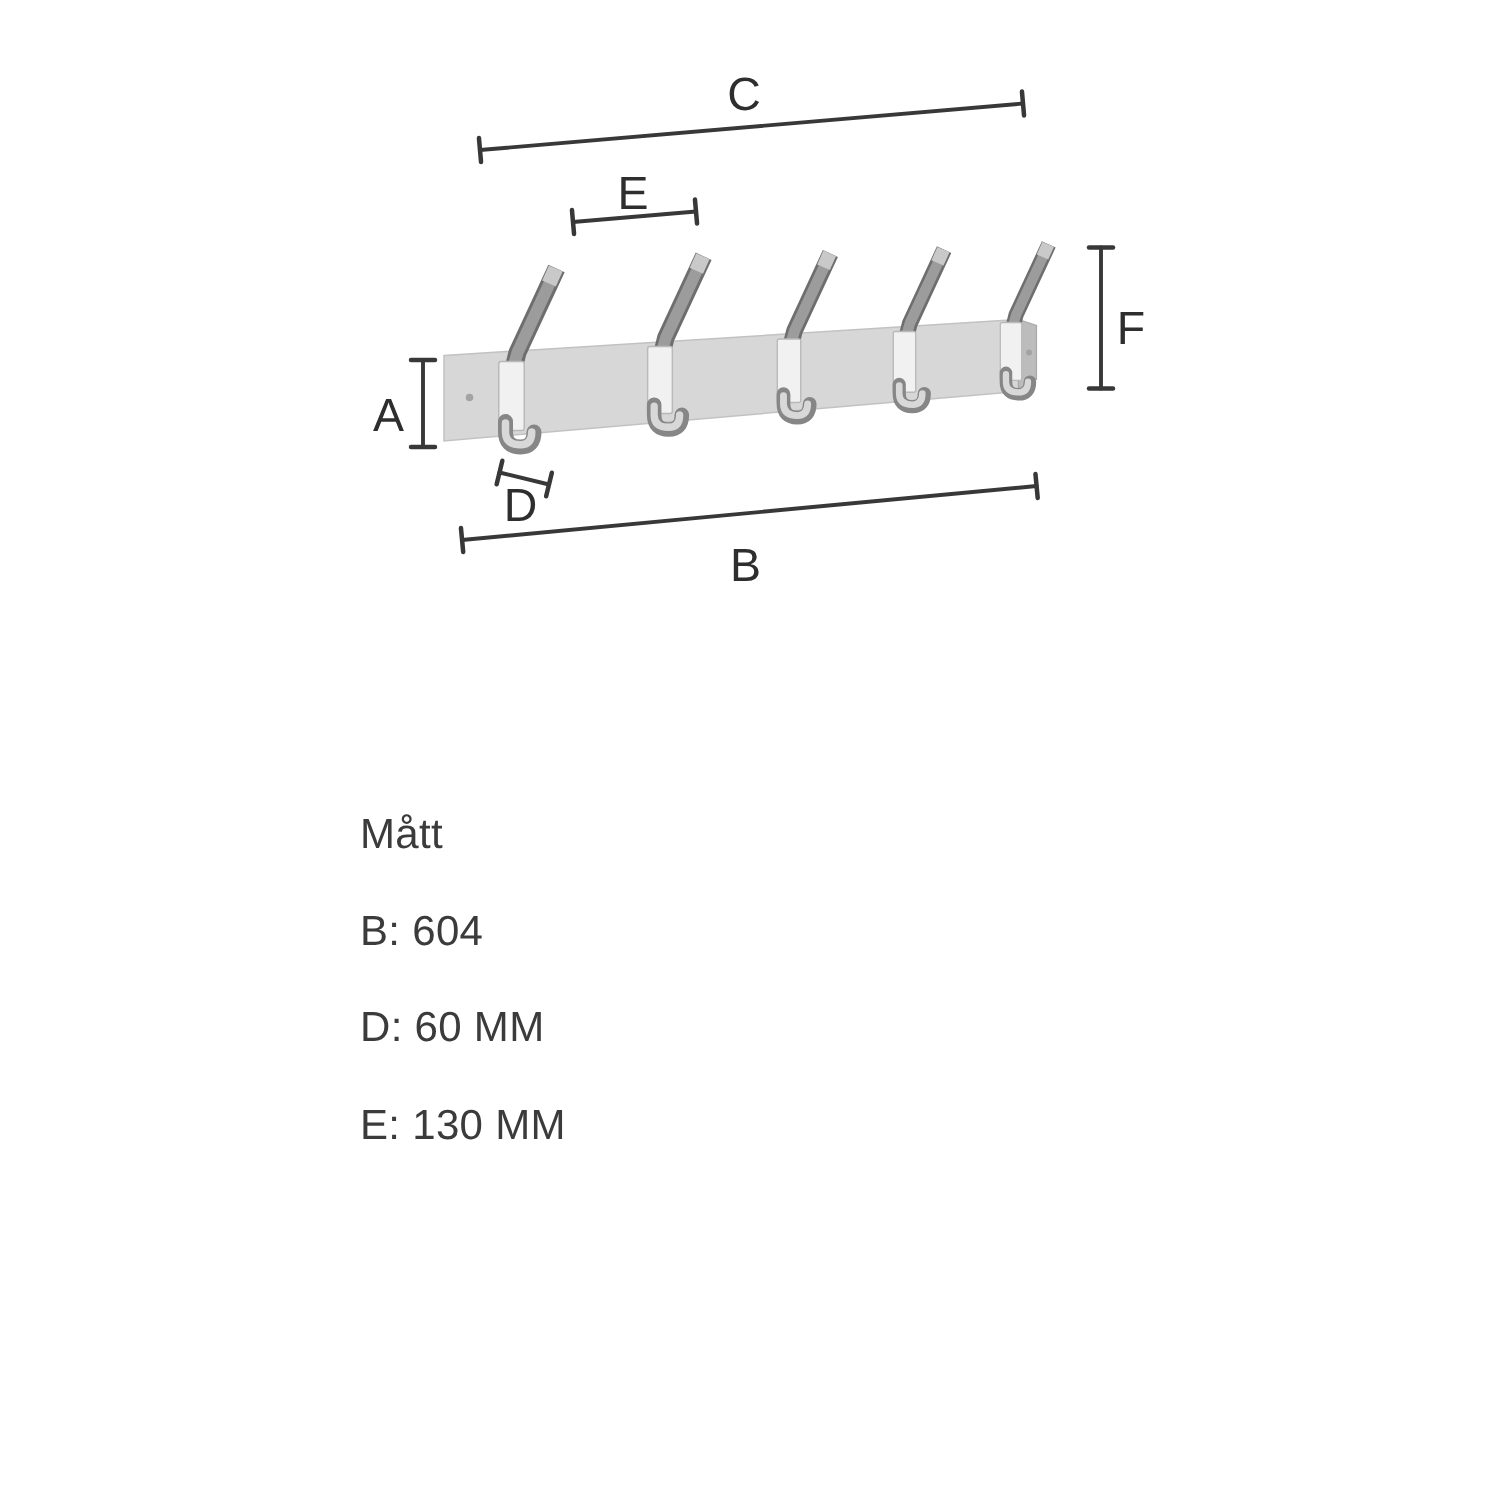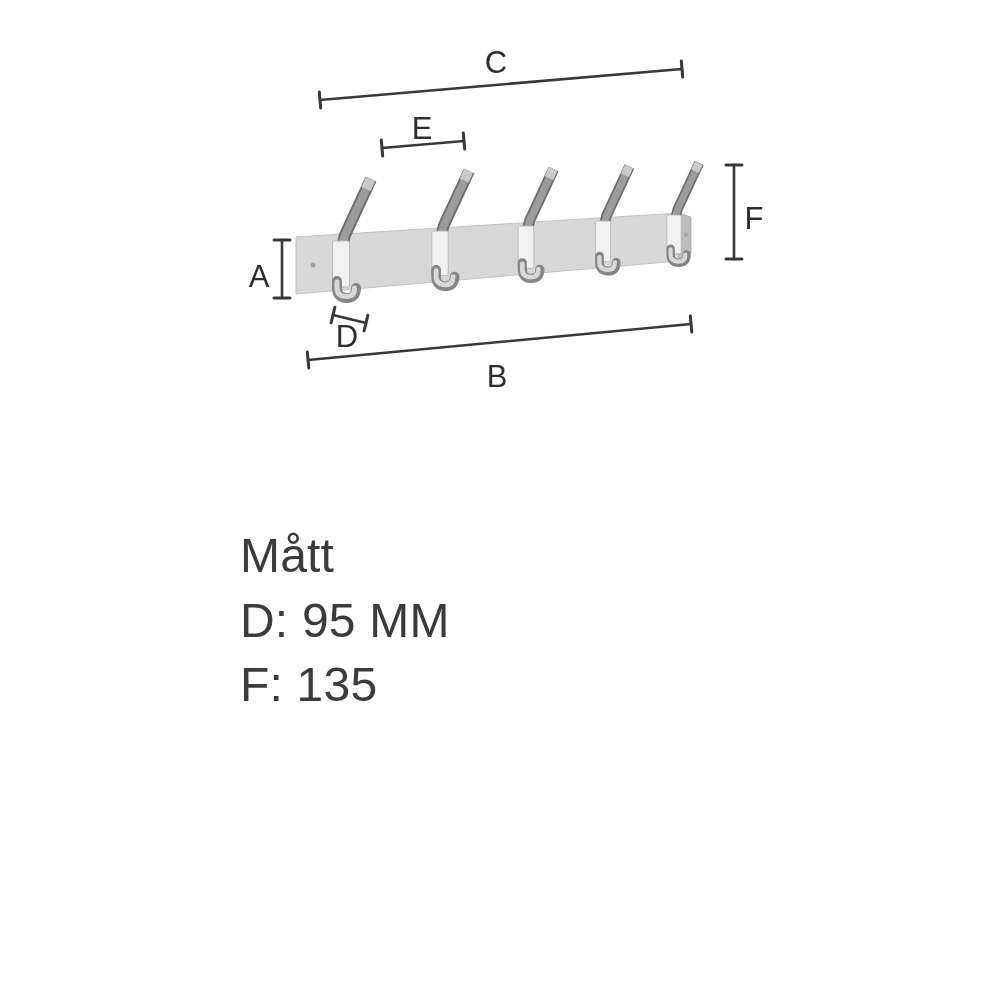--- a/index.html
+++ b/index.html
@@ -39,21 +39,21 @@
     font-family: "Liberation Sans", sans-serif;
     font-size: 31px;
     fill: #2e2e2e;
     text-anchor: middle;
   }
   
   .mlist {
     position: absolute;
     left: 240px;
     top: 524px;
-    font-size: 48px;
+    font-size: 28px;
     line-height: 64.6px;
     color: #3b3b3b;
     letter-spacing: 0.2px;
     white-space: nowrap;
   }
 </style>
 </head>
 <body>
 
 <div class="stage">
@@ -126,17 +126,18 @@
         <line class="tick" x1="307.3" y1="352" x2="308.8" y2="368"></line>
         <line class="tick" x1="690.3" y1="316" x2="691.8" y2="332"></line>
         <text x="497" y="387">B</text>
       </g>
 
     </g>
   </svg>
 
   <div class="mlist">
     <div>Mått</div>
-    <div>D: 95 MM</div>
-    <div>F: 135</div>
+    <div>B: 604</div>
+    <div>D: 60 MM</div>
+    <div>E: 130 MM</div>
   </div>
 
 </div>
 
 </body></html>

